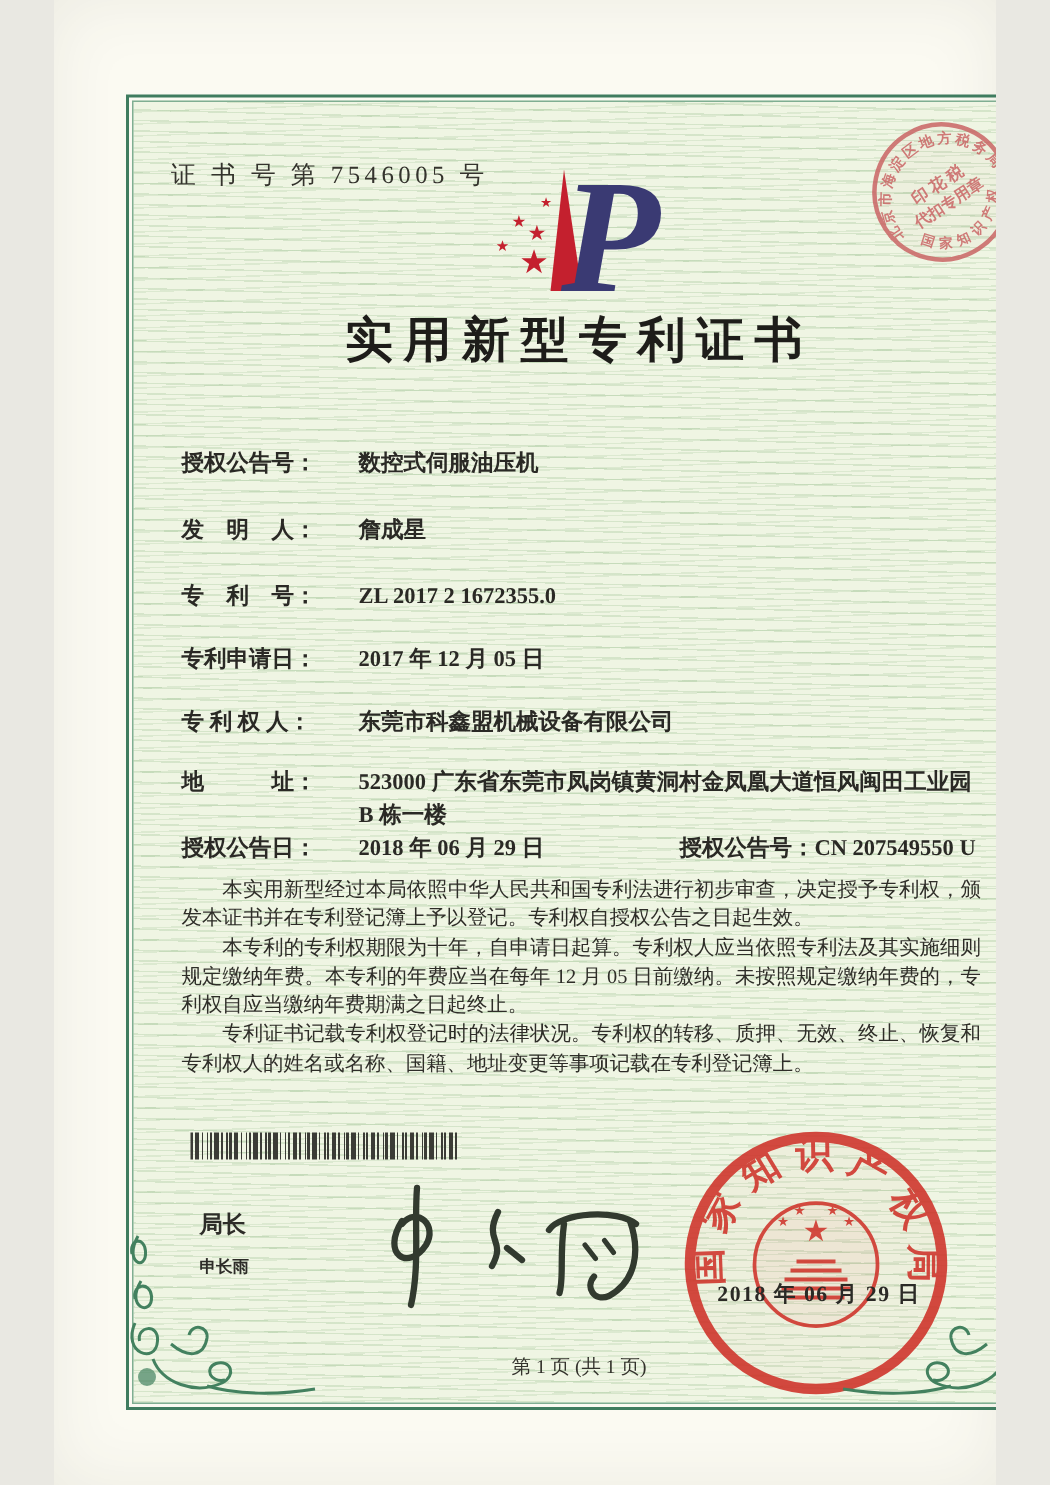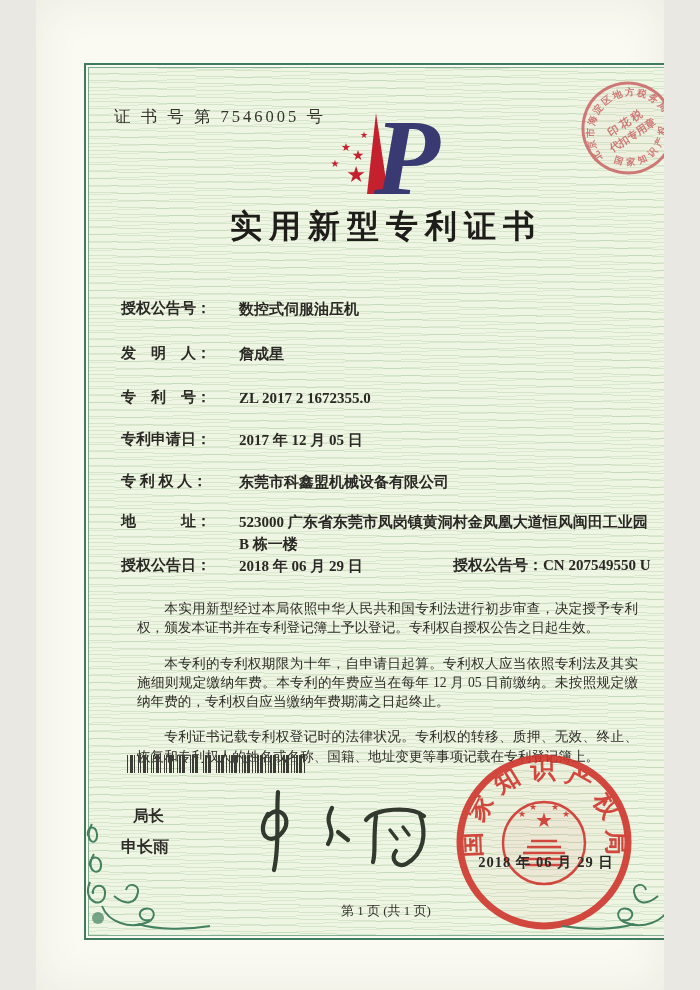--- a/index.html
+++ b/index.html
@@ -23,29 +23,29 @@
   .abs{position:absolute;}
   .cert-number{left:78px;top:106px;font-size:16.5px;letter-spacing:3px;color:#34332d;}
   .title{left:0;top:205px;width:700px;text-align:center;font-size:32px;font-weight:600;
          letter-spacing:7px;color:#1e1d1a;}
   .field-row{left:85px;width:540px;display:flex;font-size:15px;font-weight:600;color:#2a2925;}
   .flabel{flex:0 0 118px;white-space:nowrap;}
   .fvalue{flex:1;line-height:1.45;}
   .grant-right{position:absolute;left:332px;top:0;white-space:nowrap;}
   .paras{left:85px;top:583px;width:533px;font-size:13.6px;line-height:1.42;
          text-align:justify;color:#2e2d28;font-weight:500;}
-  .paras p{margin:16px;text-indent:2em;}
+  .paras p{margin:0;text-indent:2em;}
   .barcode{left:91px;top:755px;width:180px;height:18px;
     background:repeating-linear-gradient(90deg,
       #3b3c36 0 1.5px, rgba(0,0,0,0) 1.5px 3px,
       #3b3c36 3px 6px, rgba(0,0,0,0) 6px 7.5px,
       #3b3c36 7.5px 8.5px, rgba(0,0,0,0) 8.5px 11px,
       #3b3c36 11px 12px, rgba(0,0,0,0) 12px 13px);}
   .sig-title{left:97px;top:806px;font-size:15.5px;font-weight:600;text-align:center;}
-  .sig-name{left:85px;top:837px;font-size:16px;font-weight:600;}
+  .sig-name{left:97px;top:837px;font-size:11px;font-weight:600;}
   .seal-date{left:424px;top:853px;width:172px;text-align:center;font-size:14.5px;
              font-weight:600;letter-spacing:1px;color:#2b2a26;}
   .footer{left:0;top:902px;width:700px;text-align:center;font-size:13px;color:#33322c;}
   svg text{font-family:"Liberation Serif","DejaVu Serif",serif;}
 </style>
 </head>
 <body>
 
 <div class="page">
 

